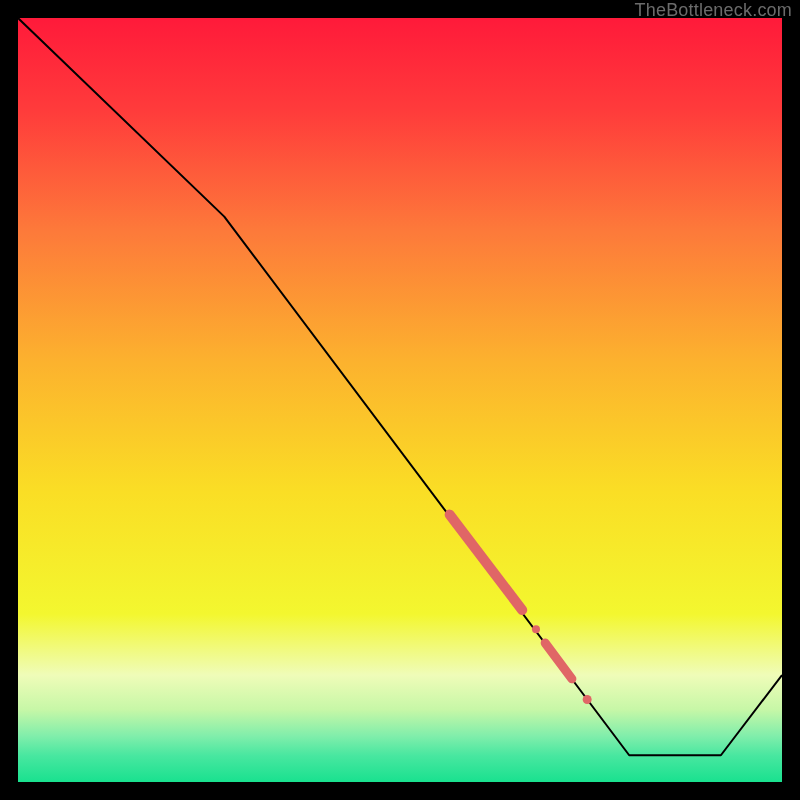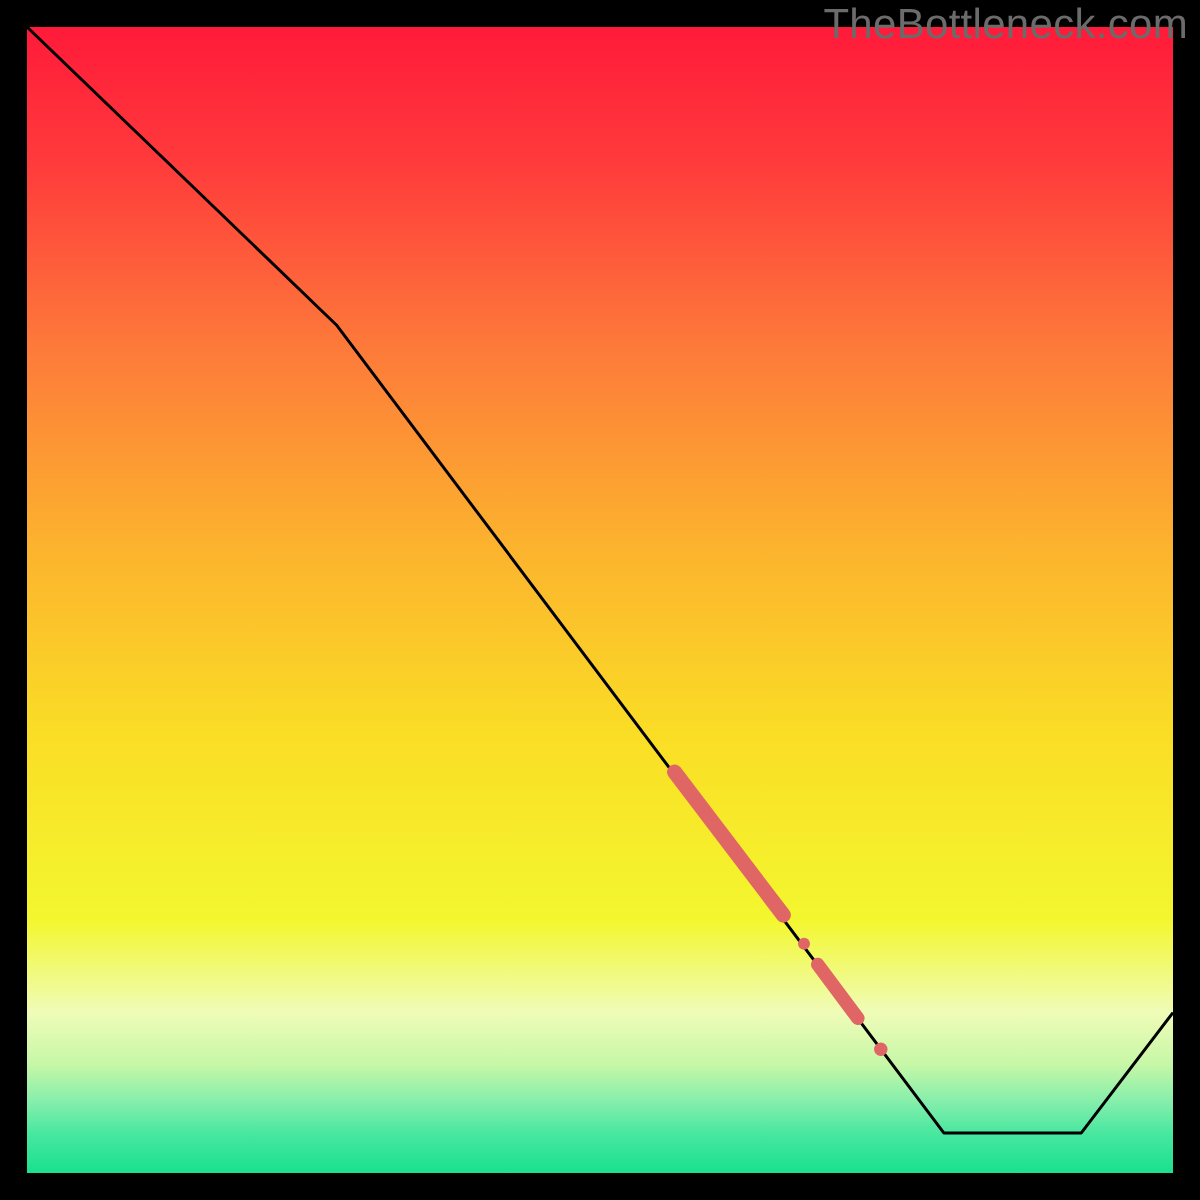--- a/index.html
+++ b/index.html
@@ -25,21 +25,21 @@
     top: 18px;
     width: 764px;
     height: 764px;
     overflow: hidden;
   }
   .watermark {
     position: absolute;
     top: 0px;
     right: 8px;
     color: #6b6b6b;
-    font-size: 28px;
+    font-size: 18px;
     font-weight: 500;
     letter-spacing: 0.2px;
     user-select: none;
   }
   svg { display: block; }
 </style>
 </head>
 <body>
 
 <div class="frame">

